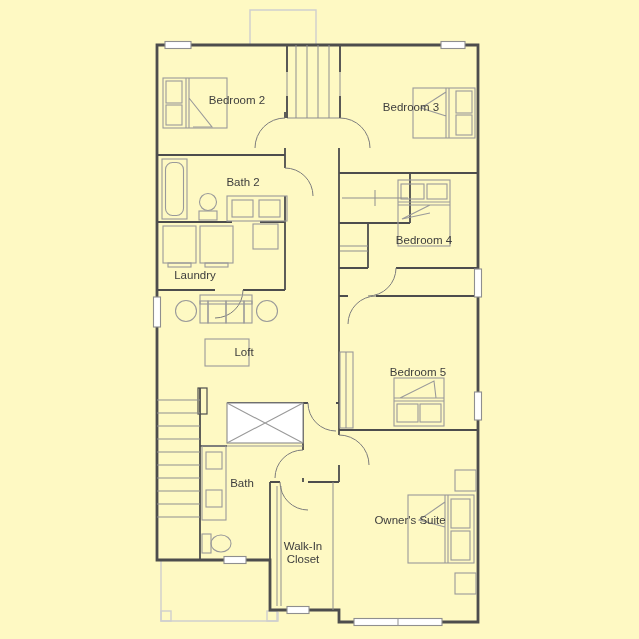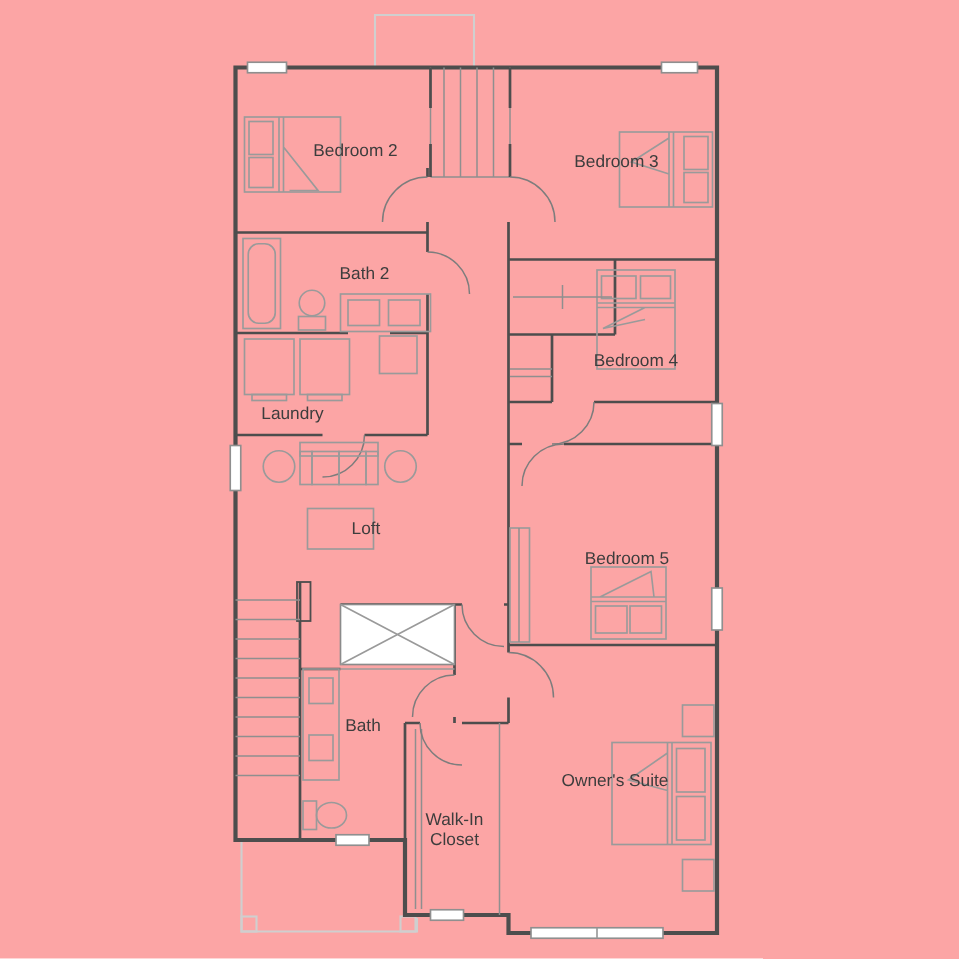--- a/index.html
+++ b/index.html
@@ -1,16 +1,16 @@
 <!DOCTYPE html>
 <html><head>
 <meta charset="utf-8">
 <style>
   html,body{margin:0;padding:0;background:#ffffff;}
-  .stage{width:639px;height:639px;background:#fca5a5;position:relative;overflow:hidden;
+  .stage{width:639px;height:639px;background:#fef9c3;position:relative;overflow:hidden;
          font-family:"Liberation Sans", sans-serif;}
   svg{display:block}
   .wall{stroke:#4d4d4d;stroke-width:2.4;fill:none;stroke-linecap:butt;}
   .wallthin{stroke:#4d4d4d;stroke-width:1.8;fill:none;}
   .furn{stroke:#9a9a9a;stroke-width:1.1;fill:none;}
   .furn2{stroke:#8b8b8b;stroke-width:1.1;fill:#ffffff;}
   .tread{stroke:#8f8f8f;stroke-width:1;fill:none;}
   .door{stroke:#7d7d7d;stroke-width:1;fill:none;}
   .lite{stroke:#cfcfcf;stroke-width:1.4;fill:none;}
   .win{fill:#ffffff;stroke:#8f8f8f;stroke-width:1.1;}

